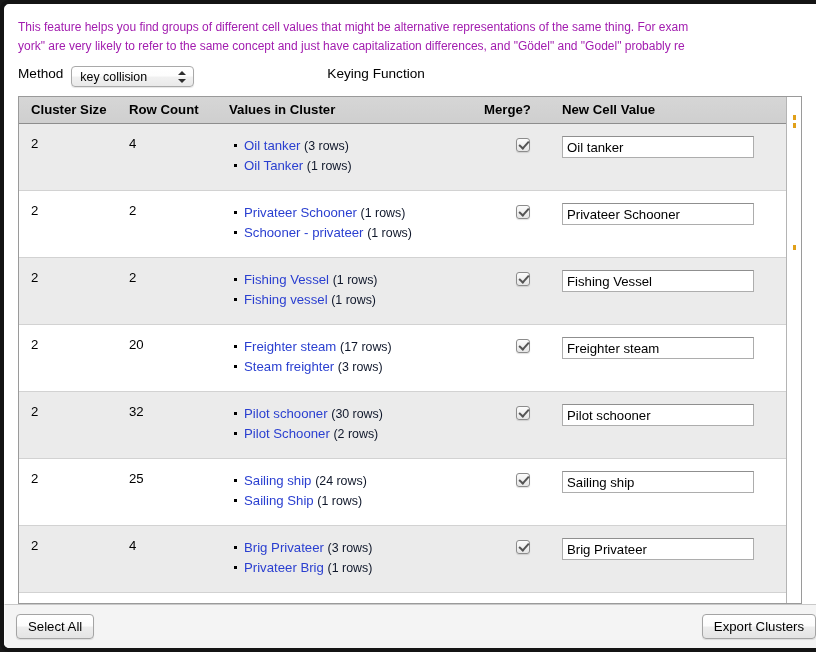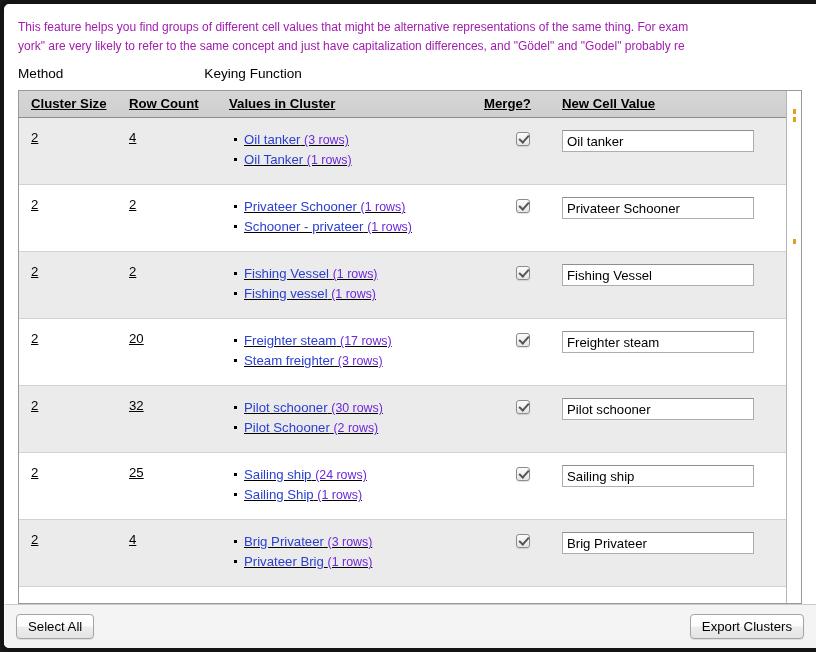--- a/index.html
+++ b/index.html
@@ -97,21 +97,20 @@
     display: flex;
     flex-direction: column;
   }
   .scroll-area { flex: 1 1 auto; overflow: hidden; position: relative; }
 
   table.clusters {
     border-collapse: collapse;
     width: 783px;
     table-layout: fixed;
     font-size: 13.2px;
-    text-decoration: underline;
   }
   table.clusters thead th {
     background: linear-gradient(to bottom,#d6d6d6 0%,#cfcfcf 100%);
     border-bottom: 1px solid #8d8d8d;
     font-weight: bold;
     font-size: 13.2px;
     text-align: left;
     color: #000;
     padding: 5px 0 6px 0;
     height: 24px;
@@ -142,21 +141,21 @@
     font-size: 13.2px;
   }
   ul.vals li::before {
     content: "";
     position: absolute;
     left: -10px; top: 8px;
     width: 3px; height: 3px;
     background: #000;
   }
   .val-name { color: #2a3fd0; }
-  .val-rows { color: #6d28d9; font-size: 12.4px; }
+  .val-rows { color: #0f172a; font-size: 12.4px; }
 
   .cb {
     -webkit-appearance: none; appearance: none;
     width: 14px; height: 14px;
     margin: 1px 0 0 0;
     border: 1px solid #8c8c8c;
     border-radius: 3px;
     background: linear-gradient(to bottom,#fcfcfc,#e6e6e6);
     box-shadow: 0 1px 1px rgba(0,0,0,.12);
     position: relative;
@@ -220,35 +219,42 @@
     background: linear-gradient(to bottom,#ffffff 0%,#fcfcfc 47%,#ededed 53%,#e4e4e4 100%);
     border: 1px solid #a4a4a4;
     border-radius: 4px;
     box-shadow: 0 1px 1px rgba(0,0,0,.10), 0 1px 0 rgba(255,255,255,.85) inset;
     white-space: nowrap;
     cursor: default;
     margin-right: 2px;
   }
   .btn.primary { font-weight: bold; }
   .spacer { flex: 1 1 auto; }
-  .footer-right { display: flex; align-items: flex-end; padding-right: 12px; }
+  .footer-right { display: flex; align-items: flex-end; padding-right: 0; }
   .footer-right .btn:last-child { margin-right: 0; }
 </style>
 </head>
 <body>
 
 <div id="dialog">
 
   <div class="intro">
     <div>This feature helps you find groups of different cell values that might be alternative representations of the same thing. For exam</div>
     <div>york" are very likely to refer to the same concept and just have capitalization differences, and "Gödel" and "Godel" probably re</div>
   </div>
 
   <div class="controls">
     <span class="ctrl-label">Method</span>
+    <span class="aqua-select">
+      <span>key collision</span>
+      <span class="arrows">
+          <i class="up"></i>
+          <i class="down"></i>
+        </span>
+    </span>
 
     <span class="ctrl-label second">Keying Function</span>
   </div>
 
   <div class="table-wrap">
     <div class="scroll-area">
       <table class="clusters">
         <thead>
           <tr>
             <th class="c-size">Cluster Size</th>

